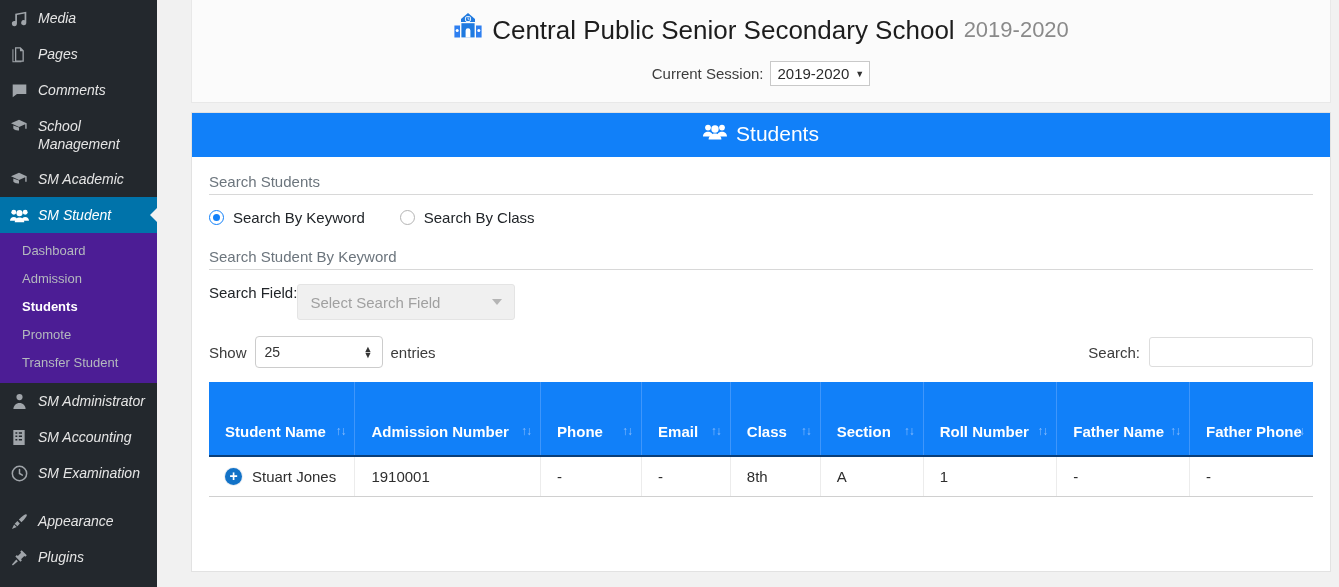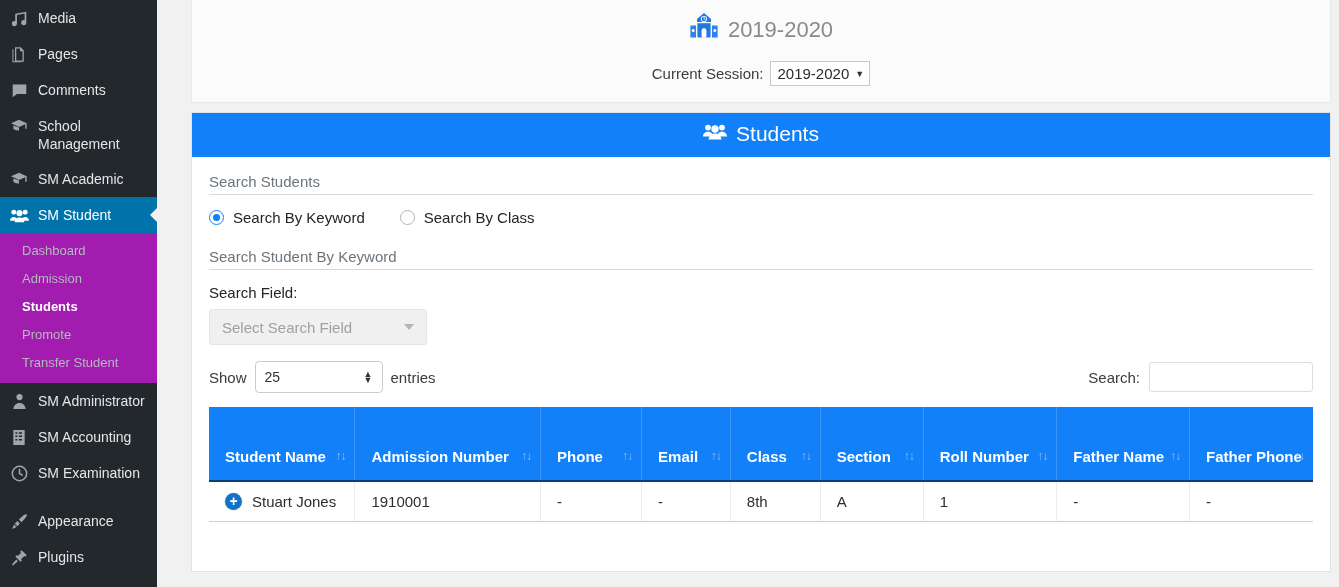--- a/index.html
+++ b/index.html
@@ -21,20 +21,21 @@
     position: relative;
     padding-top: 0px;
   }
   .menu-item {
     display: flex; align-items: flex-start;
     padding: 8px 0 8px 9px;
     font-size: 14px; line-height: 18px;
     color: #e5e5e5;
     cursor: pointer;
     position: relative;
+    font-style: italic;
   }
   .menu-item .mi-icon {
     width: 20px; min-width: 20px; height: 20px;
     margin-right: 9px;
     display: flex; align-items: center; justify-content: center;
     color: #a0a5aa;
   }
   .menu-item .mi-icon svg { display: block; }
   .menu-item .mi-label { flex: 1; padding-top: 1px; }
   .menu-item.active {
@@ -45,21 +46,21 @@
   .menu-item.active .mi-icon { color: #fff; }
   .menu-item.active::after {
     content: "";
     position: absolute;
     right: -1px; top: 50%;
     transform: translateY(-50%);
     border-style: solid;
     border-width: 8px 8px 8px 0;
     border-color: transparent #f1f1f1 transparent transparent;
   }
-  .submenu { background: #a21caf; padding: 4px 4px 6px 0; }
+  .submenu { background: #4c1d95; padding: 4px 4px 6px 0; }
   .submenu-item {
     padding: 6px 0 6px 22px;
     font-size: 13px; line-height: 16px;
     color: #b4b9be;
     cursor: pointer;
   }
   .submenu-item.current { color: #fff; font-weight: bold; }
   .menu-gap { height: 12px; }
 
   
@@ -143,21 +144,21 @@
     border: 1px solid #b4b4b4; background: #fff;
     margin-right: 9px; position: relative; display: inline-block;
   }
   .radio-opt.checked .radio-dot { border-color: #1180f9; }
   .radio-opt.checked .radio-dot::after {
     content: ""; position: absolute; left: 3px; top: 3px;
     width: 7px; height: 7px; border-radius: 50%; background: #1180f9;
   }
 
   .form-row { display: flex; gap: 27px; margin-bottom: 16px; }
-  .form-group { display: flex; flex-direction: column; }
+  .form-group { display: flex; flex-direction: row; }
   .form-label { font-size: 15px; color: #212529; margin-bottom: 8px; font-weight: 400; }
   .select-box {
     width: 218px; height: 36px;
     border: 1px solid #e4e4e4;
     background: #f0f0f0;
     border-radius: 3px;
     display: flex; align-items: center; justify-content: space-between;
     padding: 0 12px;
     color: #a0a0a0; font-size: 15px;
     cursor: pointer;
@@ -403,20 +404,21 @@
               <circle cx="15" cy="7" r="2.3" fill="#1f7ae0"></circle>
               <rect x="14.7" y="5.1" width="0.7" height="2.2" fill="#fff"></rect>
               <rect x="15" y="6.8" width="1.6" height="0.7" fill="#fff"></rect>
               <path d="M8.4 11.2h13.2v14.2H8.4z"></path>
               <path d="M12.6 18.6a2.4 2.4 0 0 1 4.8 0v6.8h-4.8z" fill="#fff"></path>
               <path d="M1.4 13.6h5.6v11.8H1.4zM23 13.6h5.6v11.8H23z" fill="#2e7ff0"></path>
               <circle cx="4.2" cy="18.6" r="1.5" fill="#fff"></circle>
               <circle cx="25.8" cy="18.6" r="1.5" fill="#fff"></circle>
             </svg>
           </span>
+          <span class="sname">Central Public Senior Secondary School</span>
           <span class="syear">2019-2020</span>
         </div>
         <div class="session-row">
           <span>Current Session:</span>
           <span class="session-select">
             <span>2019-2020</span>
             <span class="caret">▼</span>
           </span>
         </div>
       </div>

